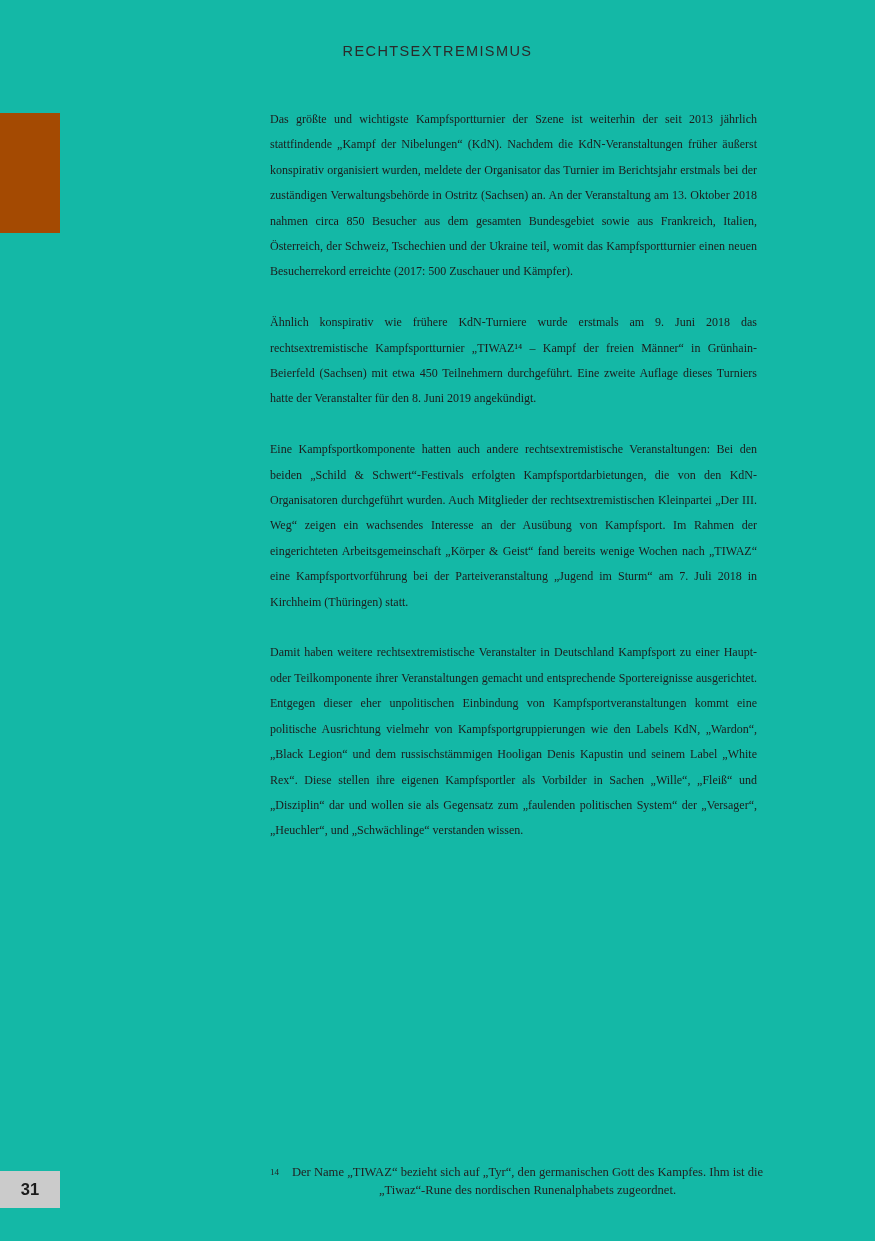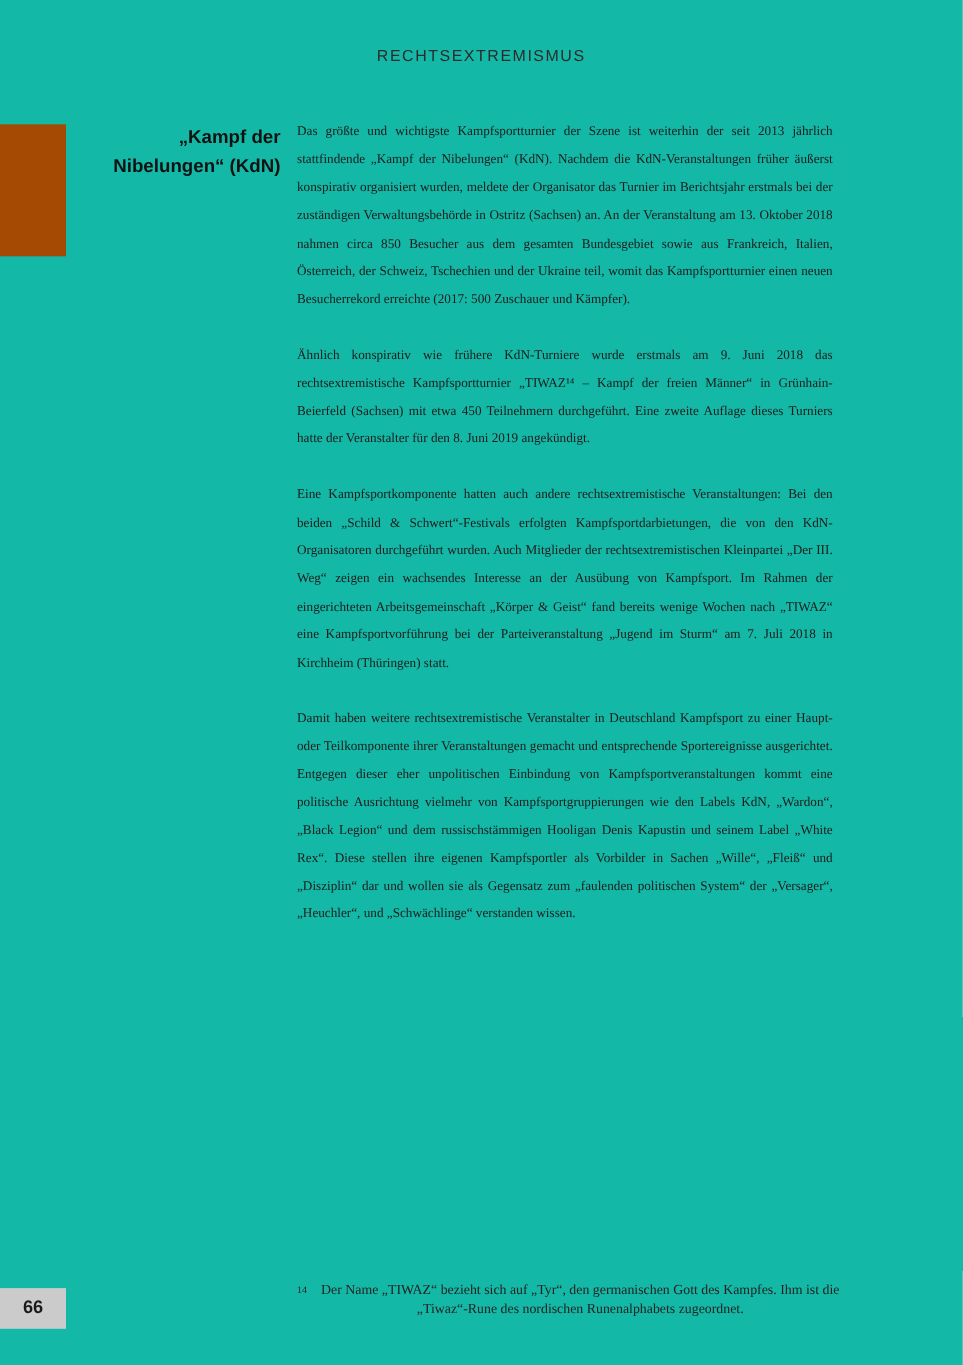--- a/index.html
+++ b/index.html
@@ -90,34 +90,30 @@
 </style>
 </head>
 <body>
 
 <div class="page">
 
   <div class="running-head">RECHTSEXTREMISMUS</div>
 
   <div class="accent-bar" style="background-color: rgb(164, 74, 2);"></div>
 
-  <div class="margin-label">
-    <span>„Kampf der</span>
-    <span>Nibelungen“ (KdN)</span>
-  </div>
 
   <div class="body-col">
     <p>Das größte und wichtigste Kampfsportturnier der Szene ist weiterhin der seit 2013 jährlich stattfindende „Kampf der Nibelungen“ (KdN). Nachdem die KdN-Veranstaltungen früher äußerst konspirativ organisiert wurden, meldete der Organisator das Turnier im Berichtsjahr erstmals bei der zuständigen Verwaltungsbehörde in Ostritz (Sachsen) an. An der Veranstaltung am 13. Oktober 2018 nahmen circa 850 Besucher aus dem gesamten Bundesgebiet sowie aus Frankreich, Italien, Österreich, der Schweiz, Tschechien und der Ukraine teil, womit das Kampfsportturnier einen neuen Besucherrekord erreichte (2017: 500 Zuschauer und Kämpfer).</p>
     <p>Ähnlich konspirativ wie frühere KdN-Turniere wurde erstmals am 9. Juni 2018 das rechtsextremistische Kampfsportturnier „TIWAZ¹⁴ – Kampf der freien Männer“ in Grünhain-Beierfeld (Sachsen) mit etwa 450 Teilnehmern durchgeführt. Eine zweite Auflage dieses Turniers hatte der Veranstalter für den 8. Juni 2019 angekündigt.</p>
     <p>Eine Kampfsportkomponente hatten auch andere rechtsextremistische Veranstaltungen: Bei den beiden „Schild &amp; Schwert“-Festivals erfolgten Kampfsportdarbietungen, die von den KdN-Organisatoren durchgeführt wurden. Auch Mitglieder der rechtsextremistischen Kleinpartei „Der III. Weg“ zeigen ein wachsendes Interesse an der Ausübung von Kampfsport. Im Rahmen der eingerichteten Arbeitsgemeinschaft „Körper &amp; Geist“ fand bereits wenige Wochen nach „TIWAZ“ eine Kampfsportvorführung bei der Parteiveranstaltung „Jugend im Sturm“ am 7. Juli 2018 in Kirchheim (Thüringen) statt.</p>
     <p>Damit haben weitere rechtsextremistische Veranstalter in Deutschland Kampfsport zu einer Haupt- oder Teilkomponente ihrer Veranstaltungen gemacht und entsprechende Sportereignisse ausgerichtet. Entgegen dieser eher unpolitischen Einbindung von Kampfsportveranstaltungen kommt eine politische Ausrichtung vielmehr von Kampfsportgruppierungen wie den Labels KdN, „Wardon“, „Black Legion“ und dem russischstämmigen Hooligan Denis Kapustin und seinem Label „White Rex“. Diese stellen ihre eigenen Kampfsportler als Vorbilder in Sachen „Wille“, „Fleiß“ und „Disziplin“ dar und wollen sie als Gegensatz zum „faulenden politischen System“ der „Versager“, „Heuchler“, und „Schwächlinge“ verstanden wissen.</p>
   </div>
 
   <div class="footnote">
     <span class="fn-num">14</span>
     <span class="fn-text">Der Name „TIWAZ“ bezieht sich auf „Tyr“, den germanischen Gott des Kampfes. Ihm ist die „Tiwaz“-Rune des nordischen Runenalphabets zugeordnet.</span>
   </div>
 
   <div class="page-number-box" style="background-color: rgb(203, 203, 203);">
-    <span class="num">66</span>
+    <span class="num">31</span>
   </div>
 
 </div>
 
 </body></html>

